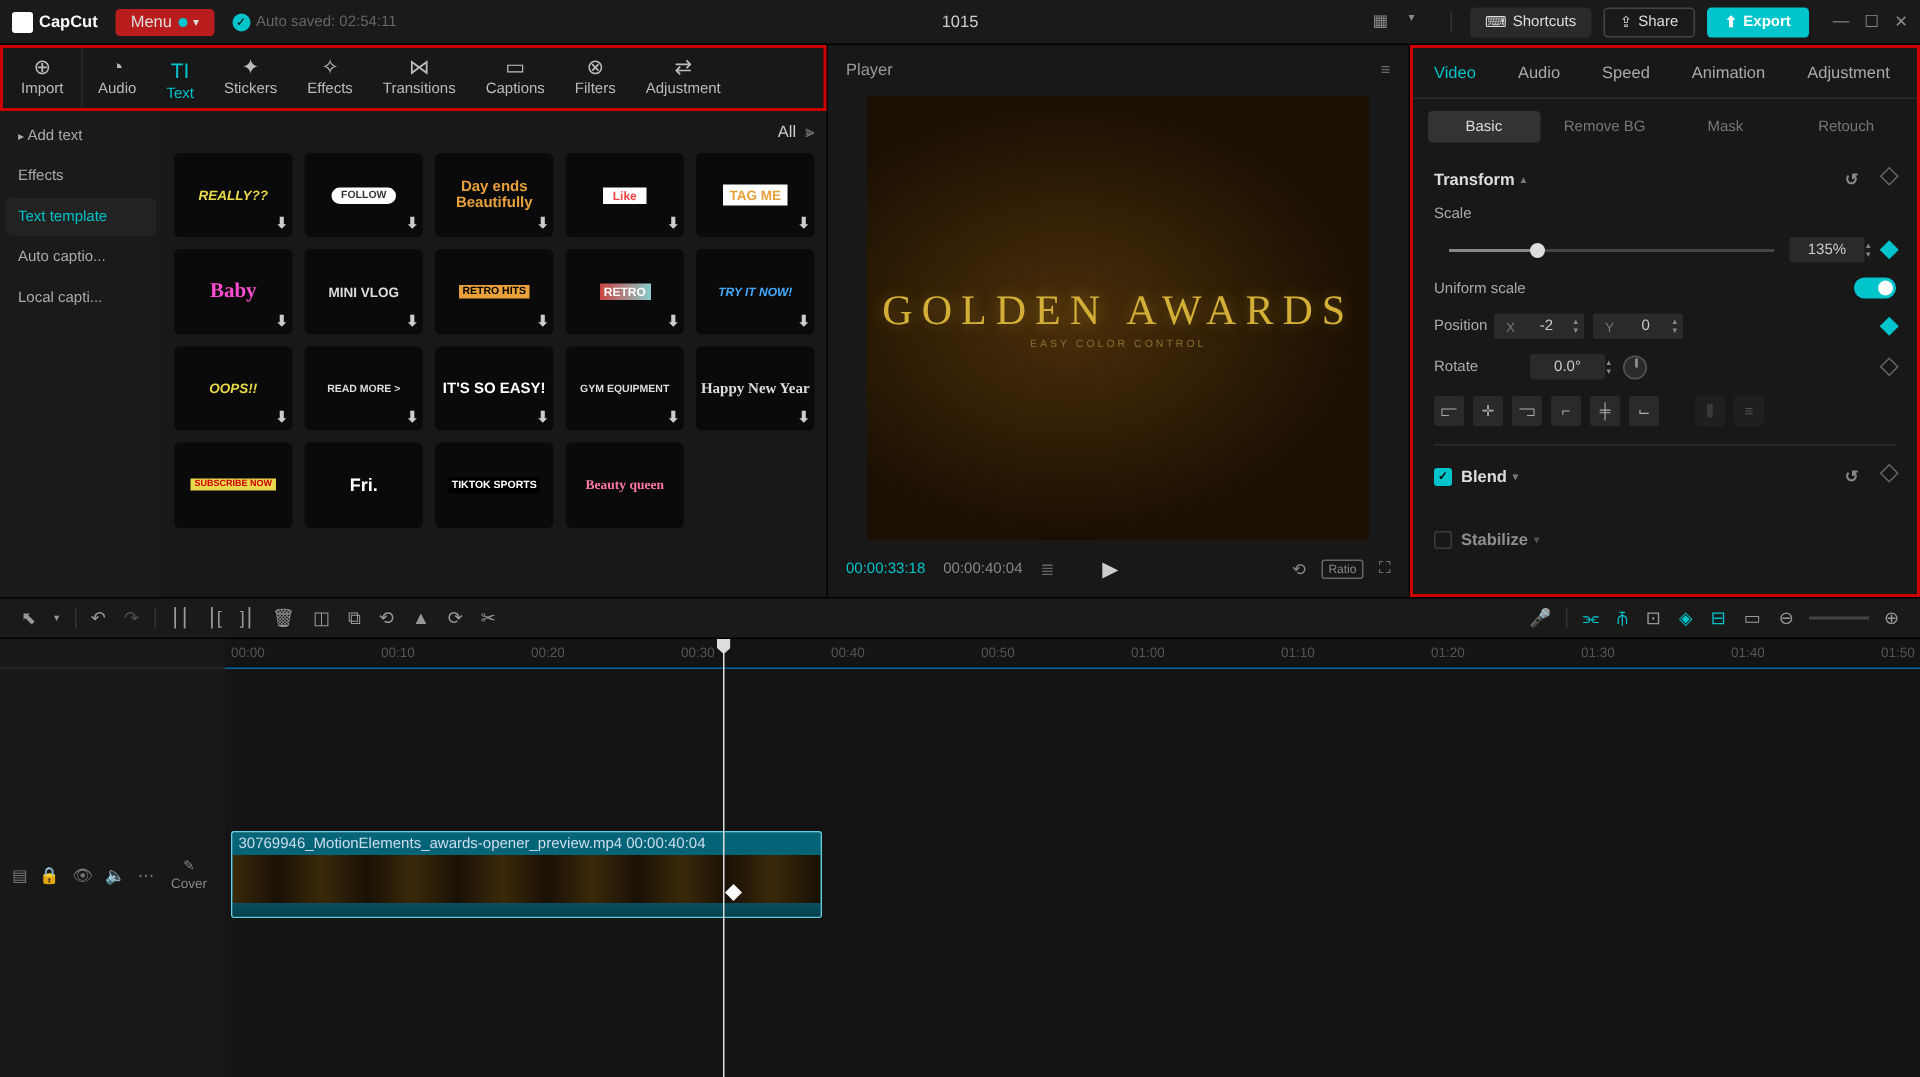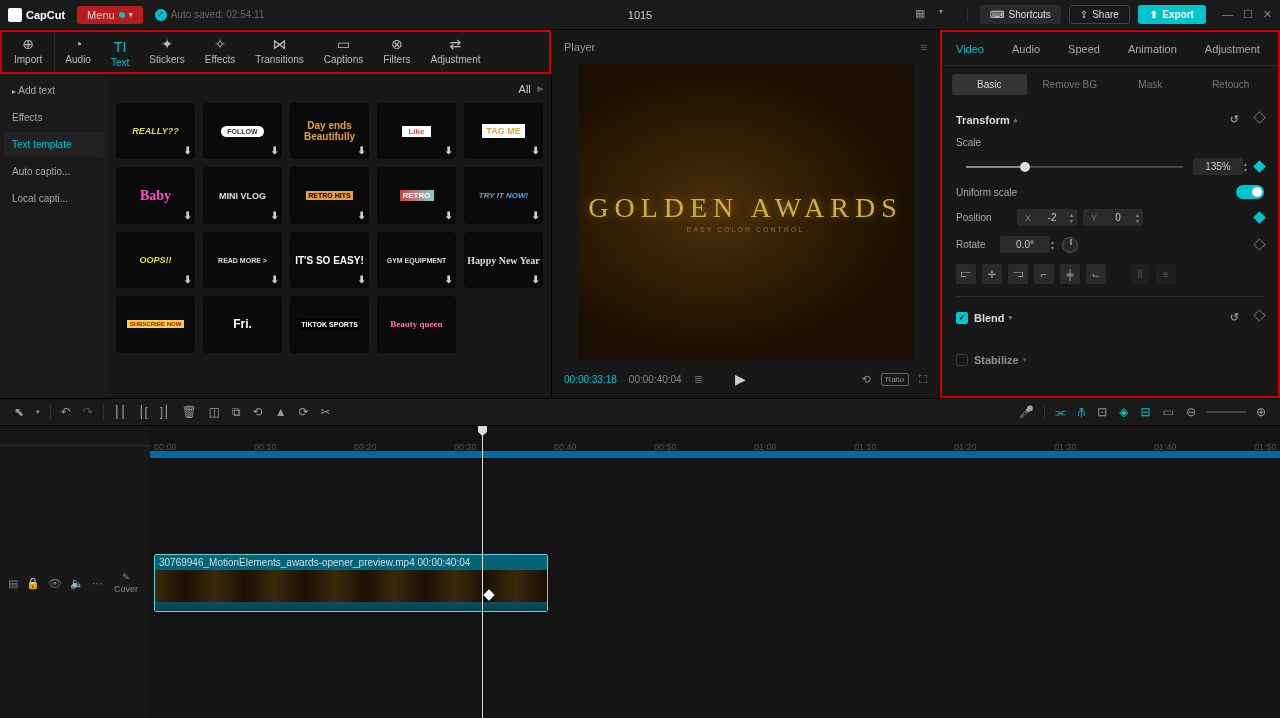--- a/index.html
+++ b/index.html
@@ -86,21 +86,21 @@
 .tl-sep { width:1px; height:14px; background:#333; margin:0 4px; }
 .tl-right { margin-left:auto; display:flex; align-items:center; }
 .tl-teal { color:#00c4cc; }
 .timeline { flex:1; background:#141414; display:flex; position:relative; height:292px; }
 .tl-left { width:150px; background:#181818; display:flex; flex-direction:column; }
 .tl-ruler-space { height:20px; border-bottom:1px solid #2a2a2a; }
 .tl-controls-row { display:flex; align-items:center; gap:8px; padding:8px; margin-top:118px; }
 .tl-ctrl-icon { color:#777; font-size:11px; cursor:pointer; }
 .cover-btn { display:flex; flex-direction:column; align-items:center; gap:2px; color:#888; font-size:9px; cursor:pointer; margin-left:auto; margin-right:4px; }
 .tl-tracks { flex:1; position:relative; overflow:hidden; }
-.ruler { height:20px; border-bottom:7px solid #0369a1; position:relative; display:flex; color:#555; font-size:9px;margin-top:12px; }
+.ruler { height:20px; border-bottom:1px solid #0369a1; position:relative; display:flex; color:#555; font-size:9px; }
 .ruler-tick { position:absolute; top:4px; }
 .playhead { position:absolute; top:0; bottom:0; width:1px; background:#ddd; left:332px; z-index:5; }
 .playhead::before { content:""; position:absolute; top:0; left:-4px; width:9px; height:10px; background:#ddd; clip-path:polygon(0 0,100% 0,100% 60%,50% 100%,0 60%); }
 .clip { position:absolute; top:128px; left:4px; width:394px; height:58px; background:linear-gradient(#1a6b7a,#0d4650); border:1px solid #5fd0e0; border-radius:2px; overflow:hidden; }
 .clip-label { background:rgba(0,100,120,.8); color:#cde; font-size:10px; padding:2px 4px; white-space:nowrap; }
 .clip-thumbs { height:32px; background:repeating-linear-gradient(90deg,#3a2a0a,#1a1005 30px,#3a2a0a 60px); }
 .clip-audio { height:14px; background:linear-gradient(#0a5060,#053540); }
 .clip-keyframe { position:absolute; width:8px; height:8px; background:#fff; transform:rotate(45deg); top:36px; left:330px; }
 </style>
 </head>
@@ -337,41 +337,41 @@
             <span>▴</span>
             <span>▾</span>
           </div>
         <span class="keyframe-diamond"></span>
       </div>
       <div class="prop-row">
         <span>Uniform scale</span>
         <div style="margin-left:auto" class="toggle"></div>
       </div>
       <div class="prop-row">
-        <span style="width:61px">Position</span>
+        <span style="width:40px">Position</span>
         <div class="xy-input">
           <span class="xy-label">X</span>
           <input class="num-input" style="width: 34px; background: transparent;" value="-2">
           <div class="spinner">
               <span>▴</span>
               <span>▾</span>
             </div>
         </div>
         <div class="xy-input">
           <span class="xy-label">Y</span>
           <input class="num-input" style="width: 34px; background: transparent;" value="0">
           <div class="spinner">
               <span>▴</span>
               <span>▾</span>
             </div>
         </div>
         <span class="keyframe-diamond" style="margin-left:auto"></span>
       </div>
       <div class="prop-row">
-        <span style="width:44px">Rotate</span>
+        <span style="width:64px">Rotate</span>
         <input class="num-input" value="0.0°" style="">
         <div class="spinner">
             <span>▴</span>
             <span>▾</span>
           </div>
         <div class="rotate-circle"></div>
         <span class="keyframe-diamond empty" style="margin-left:auto"></span>
       </div>
       <div class="align-row">
         <div class="align-btn">⫍</div>

